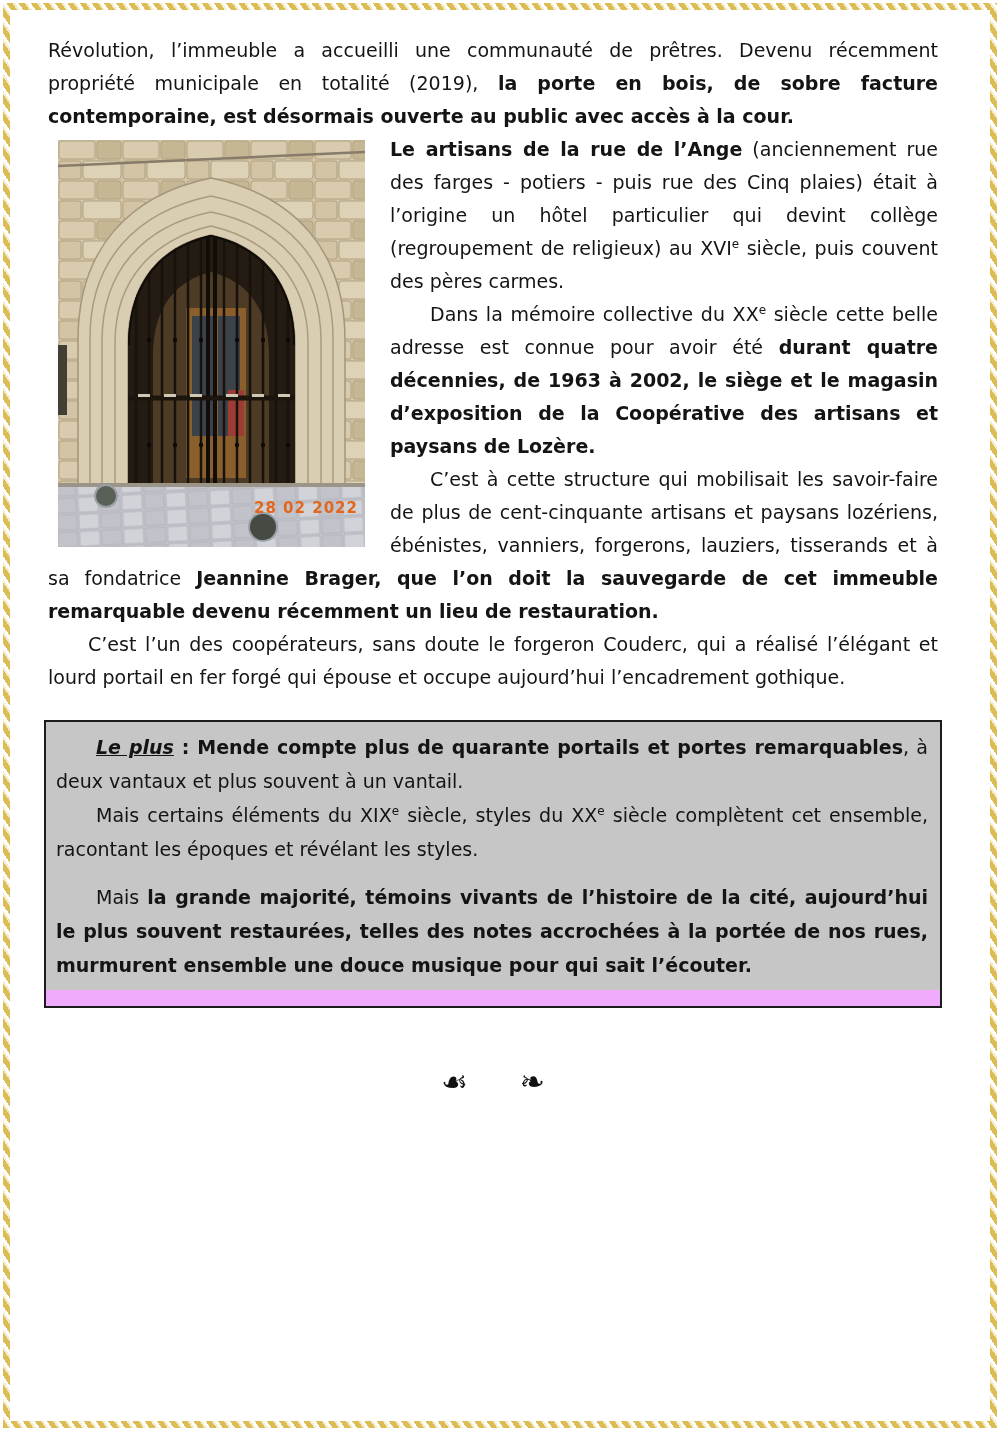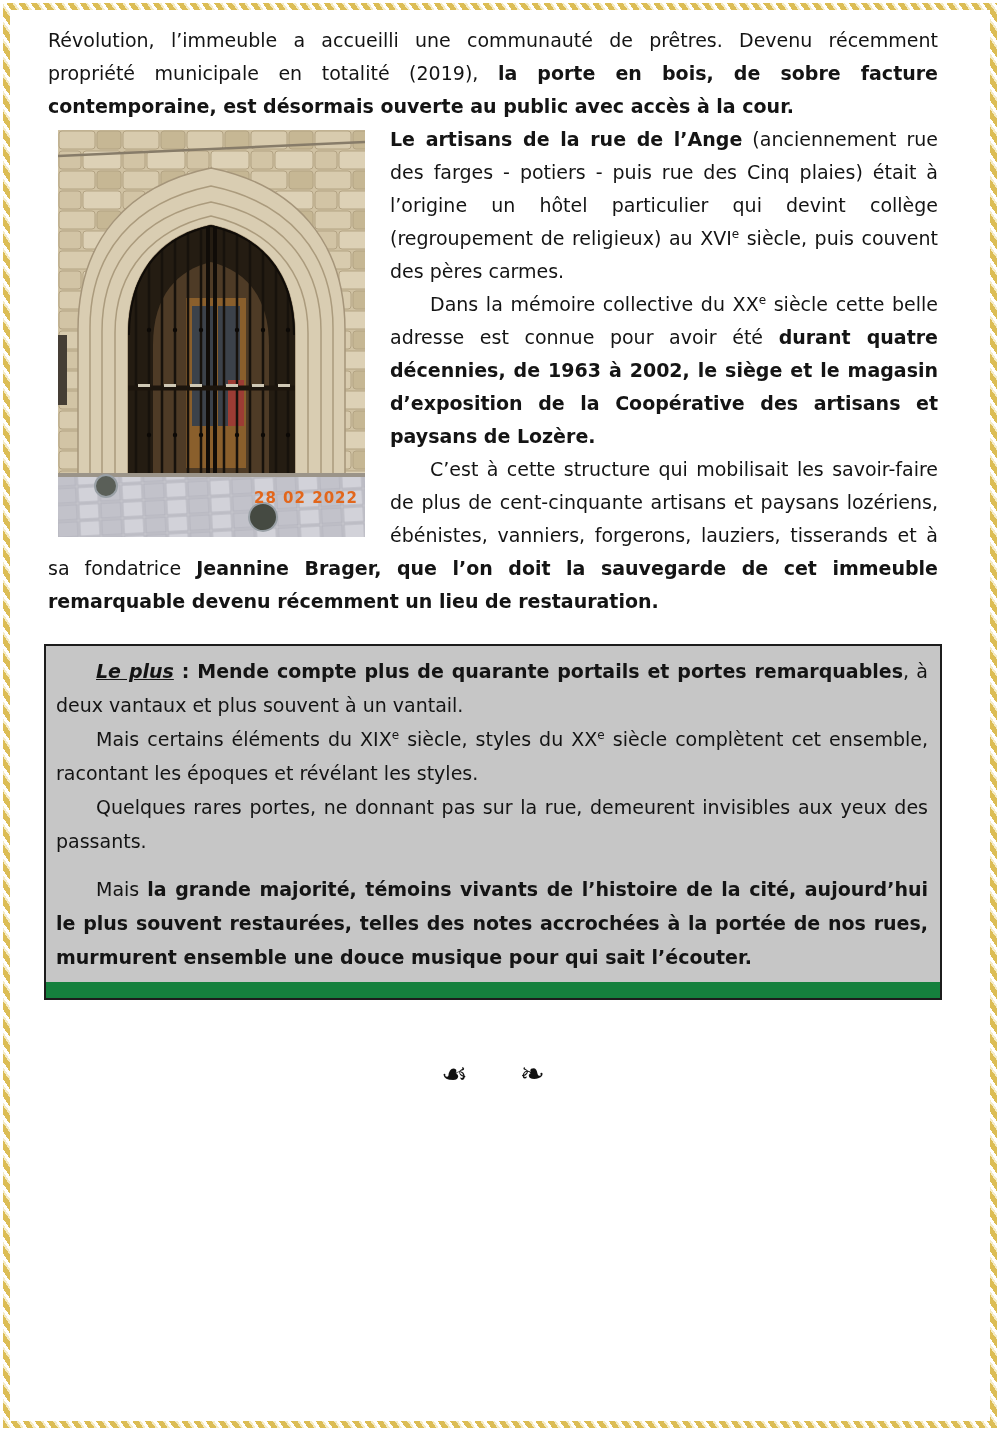--- a/index.html
+++ b/index.html
@@ -7,35 +7,35 @@
     width:1000px;height:1431px;position:relative;background:#ffffff;
     font-family:"DejaVu Sans",sans-serif;color:#141414;overflow:hidden;
   }
   .frame{
     position:absolute;inset:3px;pointer-events:none;
     border:7px solid transparent;
     border-image-source:repeating-linear-gradient(55deg,#dcbd55 0,#dcbd55 5px,#f5ebc4 5px,#f5ebc4 7px,#ffffff 7px,#ffffff 10px);
     border-image-slice:7;
     border-image-repeat:repeat;
   }
-  .content{position:absolute;left:48px;top:24px;width:890px;}
+  .content{position:absolute;left:48px;top:34px;width:890px;}
   p.para{margin:0;text-align:justify;font-size:19px;line-height:33px;}
   p.para.indent{text-indent:40px;}
   .b{font-weight:bold}
   .i{font-style:italic}
   .u{text-decoration:underline}
   sup{font-size:12px;line-height:0;vertical-align:super;}
   .photo{
     float:left;width:316px;height:407px;
     margin:7px 16px 6px 10px;padding:0;
   }
   .photo svg{display:block;width:307px;height:407px;}
   .graybox{
     clear:both;margin:26px -4px 0 -4px;
-    border:2px solid #1c1c1c;background:#15803d;
+    border:2px solid #1c1c1c;background:#f0abfc;
     padding:0 0 16px 0;box-sizing:border-box;
   }
   .graybox-inner{background:#c6c6c6;padding:8px 12px 8px 10px;}
   .graybox-inner p.para{line-height:34px;}
   p.para.space-before{margin-top:14px;}
   .ornaments{clear:both;text-align:center;margin-top:56px;font-size:30px;color:#111;}
   .ornaments span{margin:0 21px;display:inline-block;}
 </style>
 </head>
 <body>
@@ -143,29 +143,29 @@
         </g>
 
         <text x="196" y="373" font-size="15" font-weight="bold" fill="#e2661b" font-family="DejaVu Sans, sans-serif" letter-spacing="1">28 02 2022</text>
       </svg>
     </figure>
 
     <div>
         <p class="para"><span class="b">Le artisans de la rue de l’Ange</span><span> (anciennement rue des farges - potiers - puis rue des Cinq plaies) était à l’origine un hôtel particulier qui devint collège (regroupement de religieux) au XVI</span><sup>e</sup><span> siècle, puis couvent des pères carmes.</span></p>
         <p class="para indent"><span>Dans la mémoire collective du XX</span><sup>e</sup><span> siècle cette belle adresse est connue pour avoir été </span><span class="b">durant quatre décennies, de 1963 à 2002, le siège et le magasin d’exposition de la Coopérative des artisans et paysans de Lozère.</span></p>
         <p class="para indent"><span>C’est à cette structure qui mobilisait les savoir-faire de plus de cent-cinquante artisans et paysans lozériens, ébénistes, vanniers, forgerons, lauziers, tisserands et à sa fondatrice </span><span class="b">Jeannine Brager, que l’on doit la sauvegarde de cet immeuble remarquable devenu récemment un lieu de restauration.</span></p>
+        <p class="para indent"><span>C’est l’un des coopérateurs, sans doute le forgeron Couderc, qui a réalisé l’élégant et lourd portail en fer forgé qui épouse et occupe aujourd’hui l’encadrement gothique.</span></p>
       </div>
 
   </div>
 
   <div class="graybox">
     <div class="graybox-inner">
         <p class="para indent"><span class="b i u">Le plus</span><span class="b"> : </span><span class="b">Mende compte plus de quarante portails et portes remarquables</span><span>, à deux vantaux et plus souvent à un vantail.</span></p>
         <p class="para indent"><span>Mais certains éléments du XIX</span><sup>e</sup><span> siècle, styles du XX</span><sup>e</sup><span> siècle complètent cet ensemble, racontant les époques et révélant les styles.</span></p>
-        <p class="para indent"><span>Quelques rares portes, ne donnant pas sur la rue, demeurent invisibles aux yeux des passants.</span></p>
         <p class="para indent space-before"><span>Mais </span><span class="b">la grande majorité, témoins vivants de l’histoire de la cité, aujourd’hui le plus souvent restaurées, telles des notes accrochées à la portée de nos rues, murmurent ensemble une douce musique pour qui sait l’écouter.</span></p>
       </div>
   </div>
 
   <div class="ornaments">
     <span>☙</span>
     <span>❧</span>
   </div>
 
 </div>

